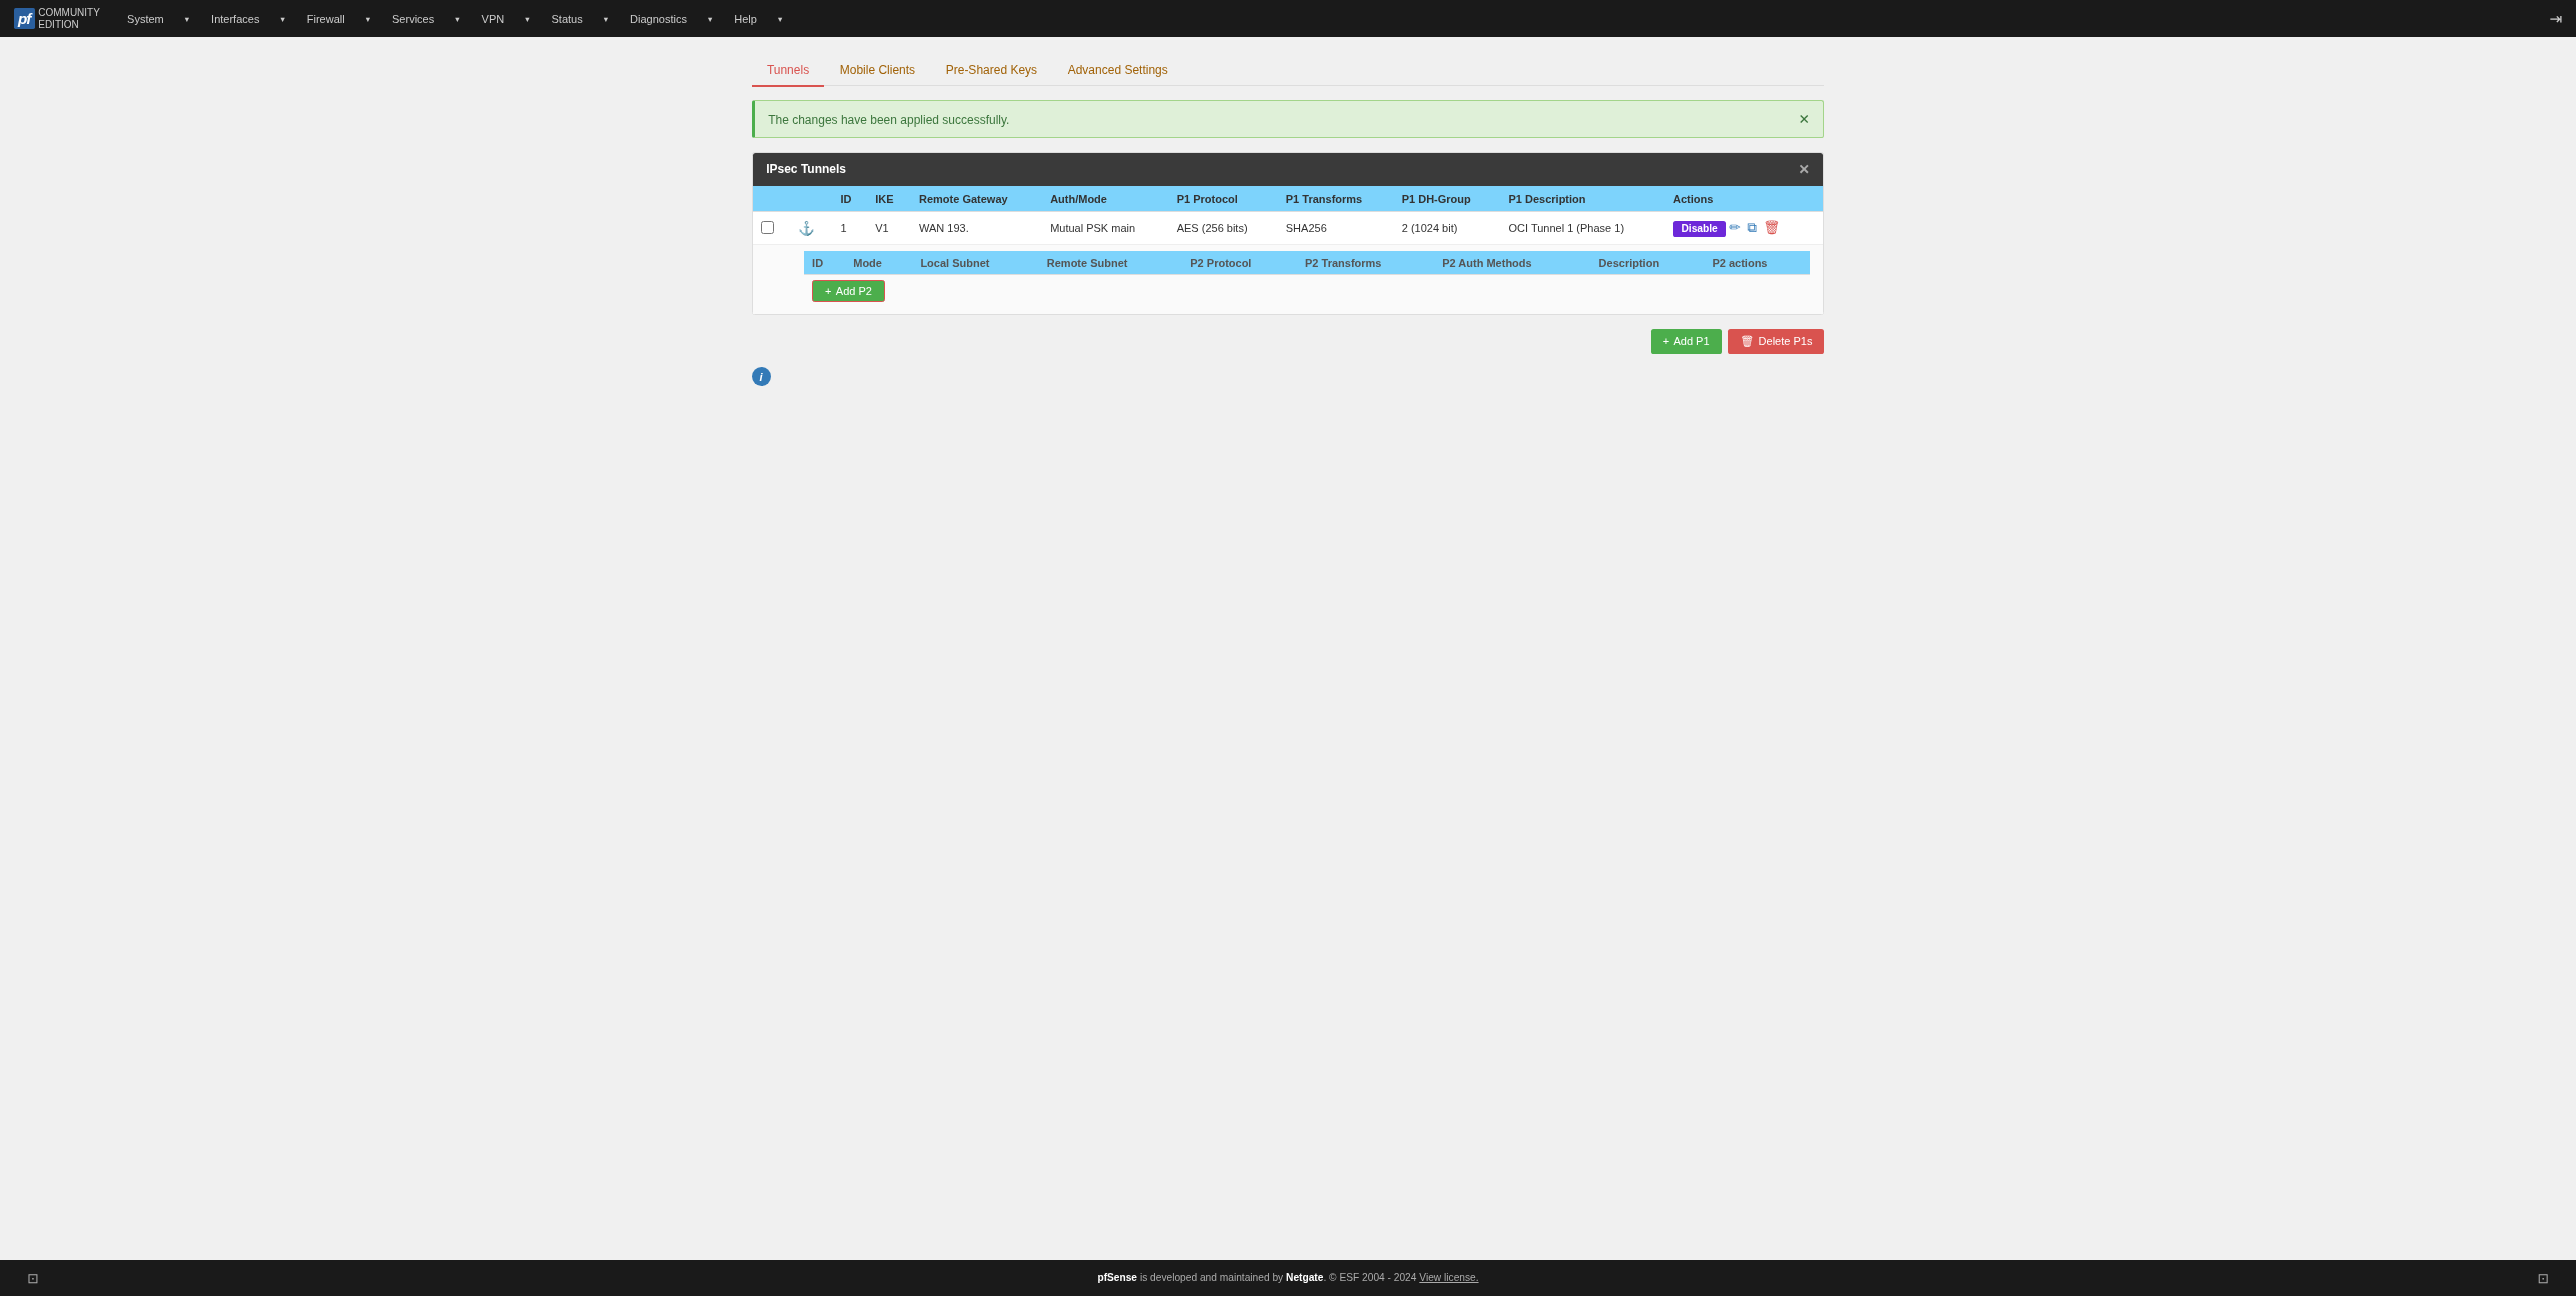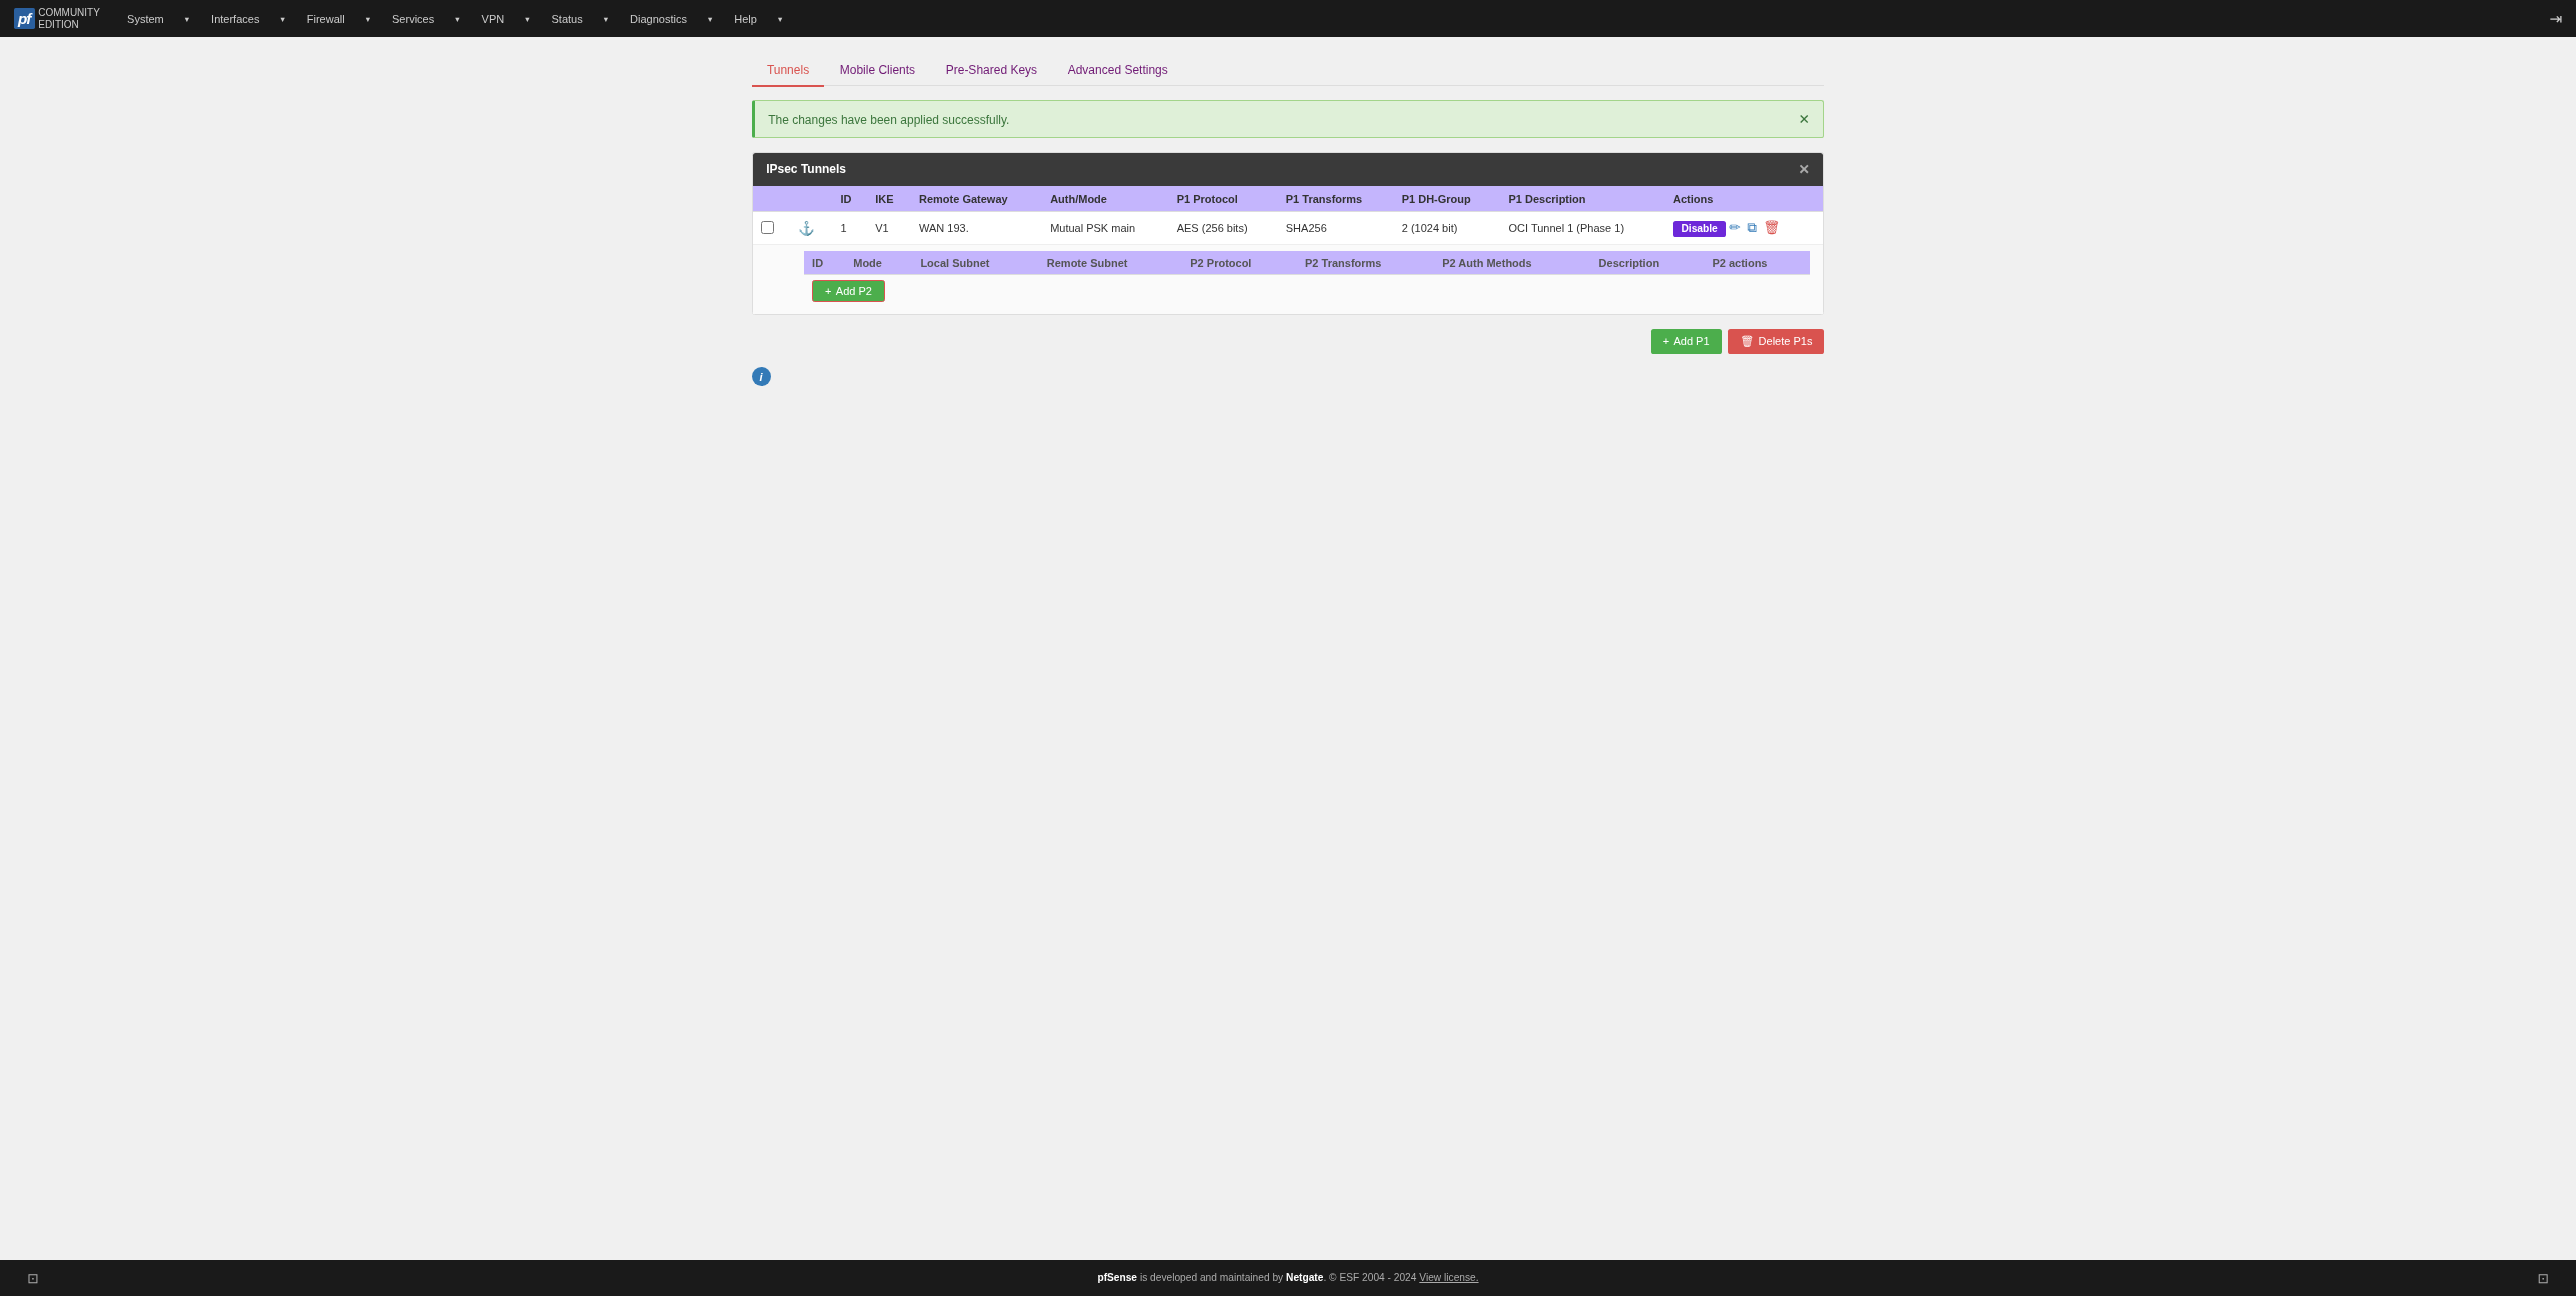--- a/index.html
+++ b/index.html
@@ -116,21 +116,21 @@
     .tabs {
       display: flex;
       gap: 0;
       border-bottom: 1.7px solid #ddd;
       margin-bottom: 13.6px;
     }
     .tab {
       padding: 8.5px 15.3px;
       cursor: pointer;
       font-size: 12px;
-      color: #701a75;
+      color: #a16207;
       border-bottom: 2.6px solid transparent;
       margin-bottom: -1.7px;
       font-weight: 500;
     }
     .tab.active {
       border-bottom: 2.6px solid #d9534f;
       color: #d9534f;
     }
 
     
@@ -184,21 +184,21 @@
       width: 100%;
       border-collapse: collapse;
       font-size: 11px;
     }
     .tunnel-table th {
       padding: 6.8px 8.5px;
       text-align: left;
       border-bottom: 1.7px solid #ddd;
       font-weight: 600;
       color: #333;
-      background: #c4b5fd;
+      background: #7dd3fc;
     }
     .tunnel-table td {
       padding: 6.8px 8.5px;
       border-bottom: 0.9px solid #eee;
       vertical-align: middle;
     }
     .tunnel-table tr:last-child td { border-bottom: none; }
 
     .btn-disable {
       background: #6d28d9;

